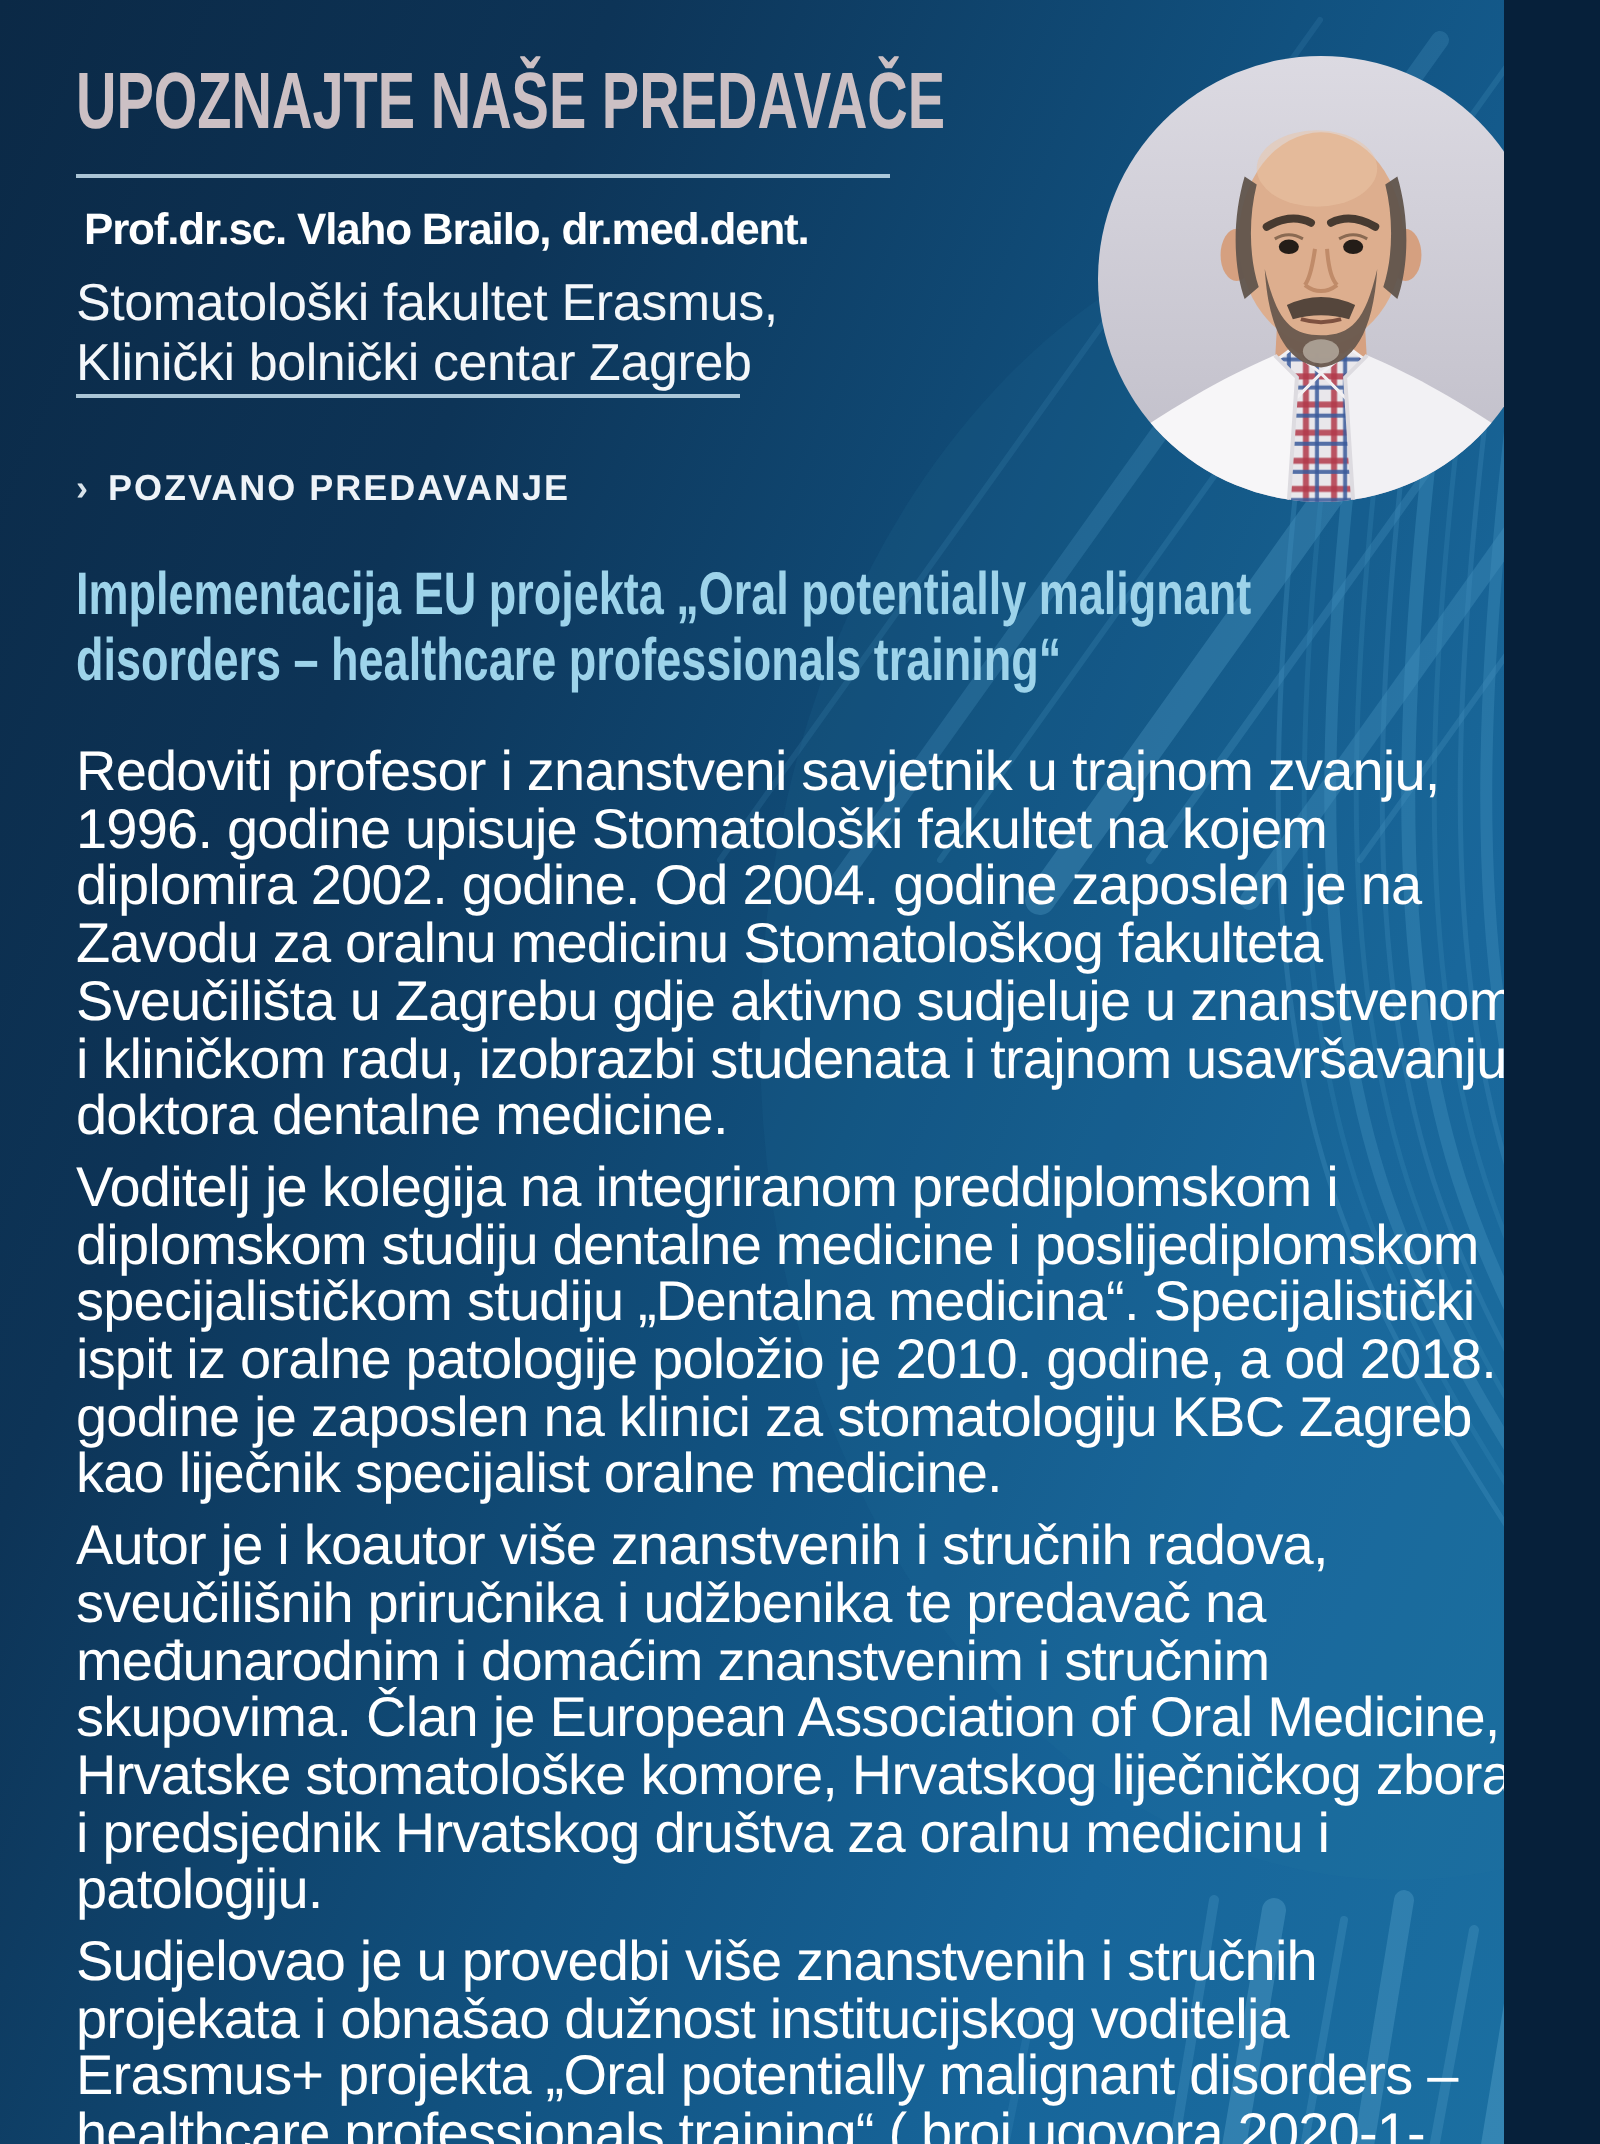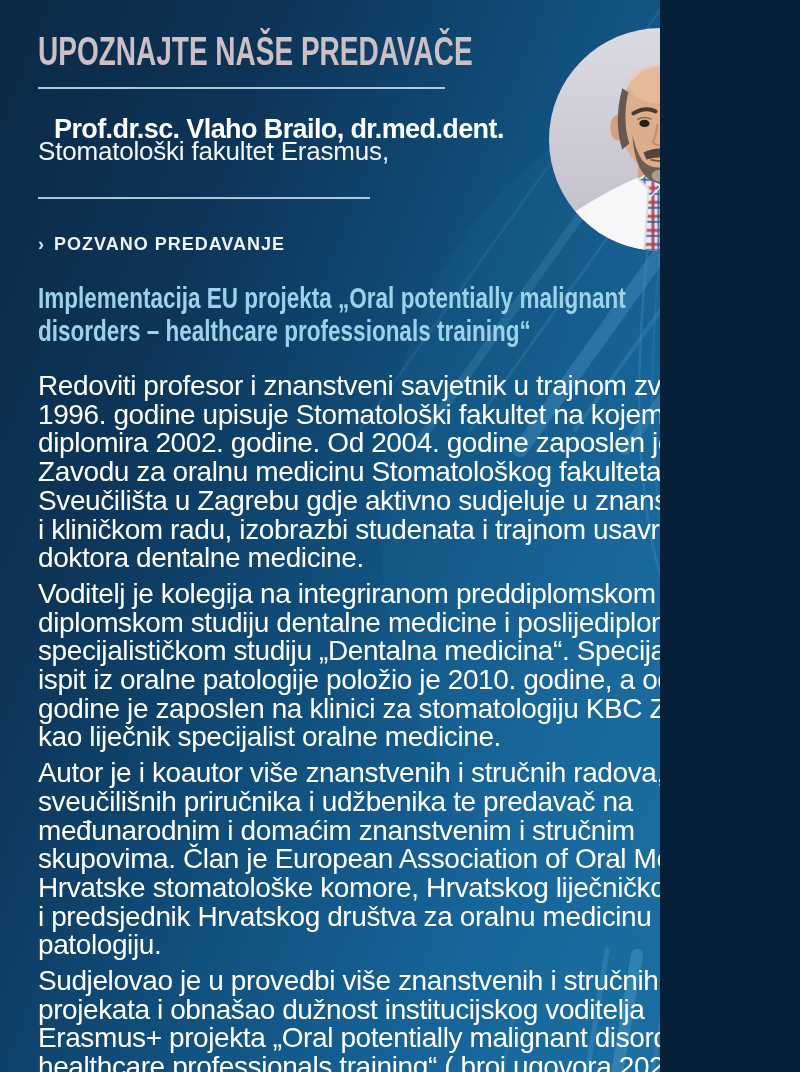--- a/index.html
+++ b/index.html
@@ -1,39 +1,39 @@
 <!DOCTYPE html>
 <html><head>
 <meta charset="utf-8">
 <style>
   html,body{margin:0;padding:0;background:#06203a;}
   .poster{
     position:relative;
-    width:660px;height:1072px;
+    width:752px;height:1072px;
     overflow:hidden;
     background:linear-gradient(112deg,#0b2946 0%,#0d3457 26%,#11517f 55%,#17659a 78%,#1b6fa1 100%);
     font-family:"Liberation Sans", sans-serif;
   }
   .bg-pattern{position:absolute;inset:0;}
   .content{position:absolute;inset:0;}
 
   .kicker{
     position:absolute;left:38px;top:30px;
     margin:0;white-space:nowrap;
     font-size:40px;font-weight:bold;line-height:42px;
     color:#ccc0c4;
     transform:scaleX(0.70);transform-origin:0 50%;
   }
   .rule{position:absolute;left:38px;height:0;border-top:2px solid rgba(200,224,238,0.85);}
   .rule-1{top:87px;width:407px;}
   .rule-2{top:197px;width:332px;}
 
   .speaker-name{
-    position:absolute;left:38px;top:98px;margin:16px;
-    font-size:27px;font-weight:bold;letter-spacing:-0.6px;
+    position:absolute;left:38px;top:98px;margin:4px;
+    font-size:22px;font-weight:bold;letter-spacing:-0.6px;
     color:#ffffff;white-space:nowrap;
   }
   .affiliation{
     position:absolute;left:38px;top:136px;margin:0;
     font-size:26px;line-height:30px;letter-spacing:-0.2px;
     color:#f4f7fa;font-weight:400;
   }
 
   .photo-wrap{position:absolute;left:549px;top:28px;width:223px;height:223px;}
 
@@ -109,20 +109,21 @@
   </svg>
 
   <div class="content">
 
     <h1 class="kicker">UPOZNAJTE NAŠE PREDAVAČE</h1>
     <div class="rule rule-1"></div>
 
     <h2 class="speaker-name">Prof.dr.sc. Vlaho Brailo, dr.med.dent.</h2>
     <p class="affiliation">
       <span>Stomatološki fakultet Erasmus,</span><br>
+      <span>Klinički bolnički centar Zagreb</span>
     </p>
     <div class="rule rule-2"></div>
 
     <div class="photo-wrap">
       <svg width="223" height="223" viewBox="0 0 222 222" aria-hidden="true">
         <defs>
           <clipPath id="circ">
               <circle cx="111" cy="111" r="111"></circle>
             </clipPath>
           <linearGradient id="pbg" x1="0" y1="0" x2="0" y2="1">

